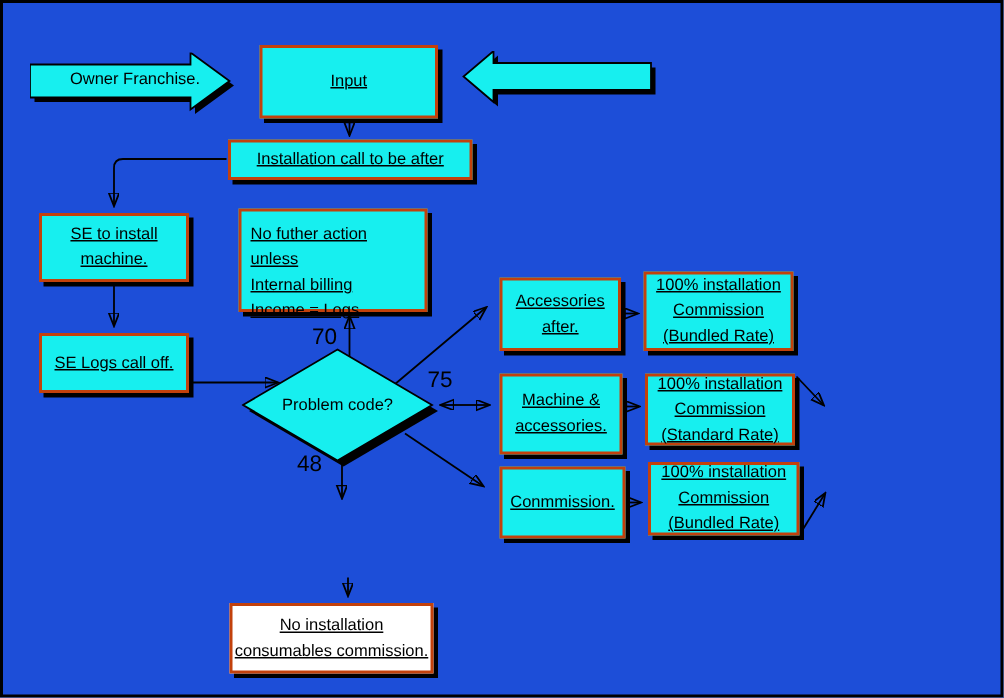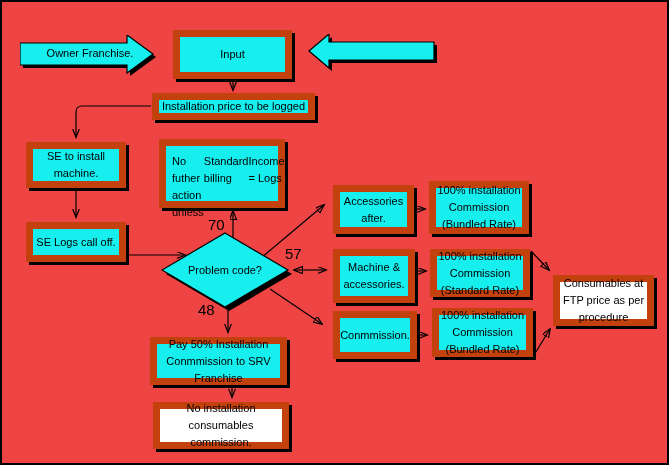--- a/index.html
+++ b/index.html
@@ -1,41 +1,42 @@
 <!DOCTYPE html>
 <html><head>
 <meta charset="utf-8">
 <style>
   html,body{margin:0;padding:0;background:#808080;}
   #canvas{
     position:relative;
     width:669px;height:465px;
     box-sizing:border-box;
-    background:#ef4444;
+    background:#1d4ed8;
     border:2px solid #000;
     overflow:hidden;
     font-family:"Liberation Sans","DejaVu Sans",sans-serif;
     font-size:11px;
     color:#000;
   }
   .node{
     position:absolute;
     box-sizing:border-box;
     background:#17efef;
-    border:7px solid #c2410c;
+    border:2px solid #c2410c;
     box-shadow:3px 3px 0 #000;
     display:flex;
     align-items:center;
     justify-content:center;
     text-align:center;
     line-height:17px;
     z-index:2;
+    text-decoration:underline;
   }
   .node.white{background:#ffffff;}
-  .node.left-text{justify-content:flex-start;text-align:left;padding:4px 4px 4px 6px;align-items:flex-start;flex-direction:row;}
+  .node.left-text{justify-content:flex-start;text-align:left;padding:4px 4px 4px 6px;align-items:flex-start;flex-direction:column;}
   .edge-label{
     position:absolute;
     z-index:3;
     font-size:15px;
     line-height:12px;
   }
   .blockarrow{position:absolute;z-index:2;}
   .blockarrow svg{display:block;}
   .blockarrow .arrow-text{
     position:absolute;top:0;left:0;right:0;bottom:10px;
@@ -91,47 +92,47 @@
   </div>
 
   <div class="blockarrow" style="left:306px;top:32px;width:133px;height:41px;">
     <svg width="133" height="41">
       <polygon points="129,11 24,11 24,3 4,20 24,37 24,29 129,29" fill="#000"></polygon>
       <polygon points="126,8 21,8 21,0 1,17 21,34 21,26 126,26" fill="#17efef" stroke="#000" stroke-width="1.2"></polygon>
     </svg>
   </div>
 
   <div class="node" style="left:150px;top:91px;width:163px;height:27px;">
-    <span>Installation price to be logged</span>
+    <span>Installation call to be after</span>
   </div>
 
   <div class="node" style="left:24px;top:140px;width:100px;height:46px;">
     <span>SE to install machine.</span>
   </div>
 
   <div class="node left-text" style="left:157px;top:137px;width:126px;height:69px;padding-top:7px;">
     <div>No futher action unless</div>
-    <div>Standard billing</div>
+    <div>Internal billing</div>
     <div>Income = Logs</div>
   </div>
 
   <div class="node" style="left:24px;top:220px;width:100px;height:40px;">
     <span>SE Logs call off.</span>
   </div>
 
   <div class="diamond-wrap" style="left:159px;top:230px;width:134px;height:82px;">
     <svg width="134" height="82">
       <polygon points="68,5 131,42 68,79 5,42" fill="#000"></polygon>
       <polygon points="64,1 127,38 64,75 1,38" fill="#17efef" stroke="#000" stroke-width="1.2"></polygon>
     </svg>
     <span class="diamond-text">Problem code?</span>
   </div>
 
   <div class="edge-label" style="left:206px;top:217px;">70</div>
-  <div class="edge-label" style="left:283px;top:246px;">57</div>
+  <div class="edge-label" style="left:283px;top:246px;">75</div>
   <div class="edge-label" style="left:196px;top:302px;">48</div>
 
   <div class="node" style="left:331px;top:183px;width:81px;height:49px;text-align:center;">
     <span>Accessories after.</span>
   </div>
 
   <div class="node" style="left:427px;top:179px;width:100px;height:53px;">
     <span>100% installation Commission (Bundled Rate)</span>
   </div>
 
@@ -144,25 +145,19 @@
   </div>
 
   <div class="node" style="left:331px;top:309px;width:84px;height:48px;">
     <span>Conmmission.</span>
   </div>
 
   <div class="node" style="left:430px;top:306px;width:101px;height:49px;">
     <span>100% installation Commission (Bundled Rate)</span>
   </div>
 
-  <div class="node white" style="left:551px;top:273px;width:101px;height:51px;">
-    <span>Consumables at FTP price as per procedure</span>
-  </div>
 
-  <div class="node" style="left:148px;top:335px;width:137px;height:48px;">
-    <span>Pay 50% Installation Conmmission to SRV Franchise</span>
-  </div>
 
   <div class="node white" style="left:151px;top:400px;width:136px;height:47px;">
     <span>No installation consumables commission.</span>
   </div>
 
 </div>
 
 </body></html>

